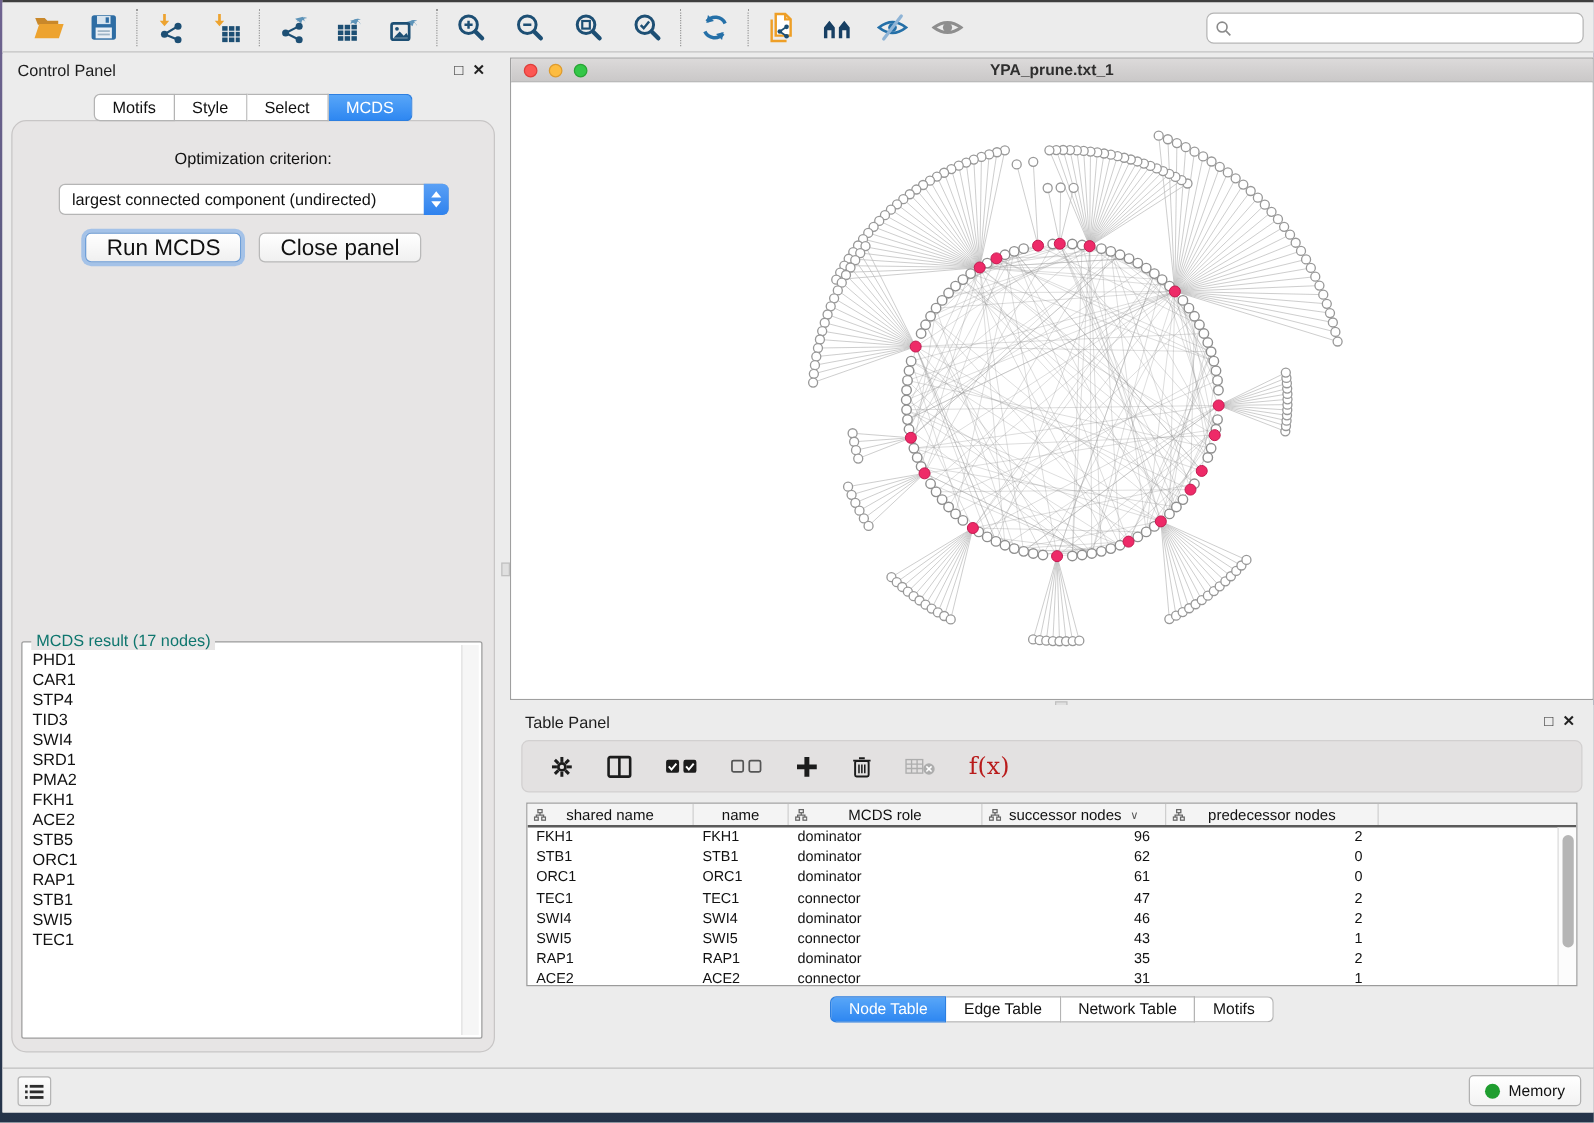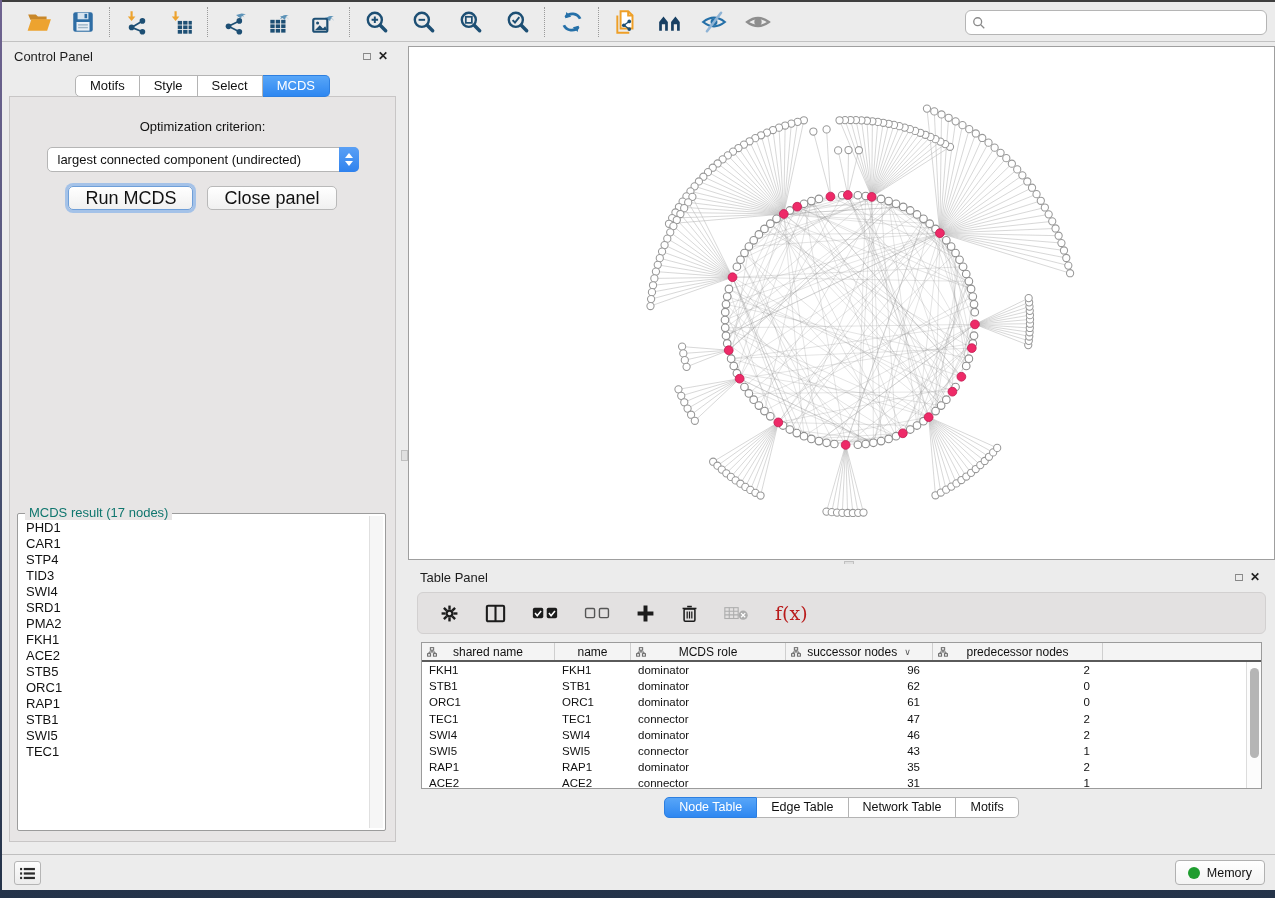--- a/index.html
+++ b/index.html
@@ -22,21 +22,21 @@
   
   #control-panel { position:absolute; left:0; top:41px; width:401px; bottom:36px; background:#ececec; }
   .panel-titlebar { height:26px; display:flex; align-items:center; padding:4px 12px; font-size:13px; color:#1d1d1d; }
   .panel-titlebar .spacer { flex:1; }
   .win-btn { width:16px; text-align:center; font-size:12px; color:#222; cursor:pointer; font-weight:bold; }
   #cp-tabs { position:absolute; left:0; right:0; top:32px; display:flex; justify-content:center; z-index:3; }
   .seg-tab { height:22px; line-height:20px; padding:0 14px; font-size:13px; background:#fff; border:1px solid #b4b4b4; border-left:none; color:#111; cursor:pointer; }
   .seg-tab:first-child { border-left:1px solid #b4b4b4; border-radius:5px 0 0 5px; }
   .seg-tab:last-child { border-radius:0 5px 5px 0; }
   .seg-tab.sel { background:linear-gradient(#58a6f8,#2e87f1); color:#fff; border-color:#2d7fe0; }
-  #cp-card { position:absolute; left:7px; right:7px; top:53px; bottom:12px; background:#e7e5e5; border:1px solid #c8c6c6; border-radius:0; }
+  #cp-card { position:absolute; left:7px; right:7px; top:53px; bottom:12px; background:#e7e5e5; border:1px solid #c8c6c6; border-radius:12px; }
   #opt-label { text-align:center; margin-top:22px; font-size:13px; color:#111; }
   #opt-select { position:relative; margin:13px auto 0; width:312px; height:25px; background:#fff; border:1px solid #b5b5b5; border-radius:5px; font-size:13px; color:#111; line-height:23px; padding-left:10px; cursor:pointer; }
   #opt-stepper { position:absolute; right:-1px; top:-1px; width:20px; height:25px; background:linear-gradient(#5aa0f5,#2f82ee); border-radius:0 5px 5px 0; display:flex; flex-direction:column; align-items:center; justify-content:center; gap:3px; }
   .chev-up { width:0;height:0;border-left:4px solid transparent;border-right:4px solid transparent;border-bottom:5px solid #fff; }
   .chev-dn { width:0;height:0;border-left:4px solid transparent;border-right:4px solid transparent;border-top:5px solid #fff; }
   #cp-buttons { display:flex; justify-content:center; gap:14px; margin-top:14px; }
   .aq-btn { height:24px; padding:0 16px; font-size:18px; color:#111; background:linear-gradient(#ffffff,#f0f0f0); border:1px solid #b9b9b9; border-radius:5px; cursor:pointer; font-family:"Liberation Sans",sans-serif; }
   .aq-btn.focused { border-color:#6f9fd8; box-shadow:0 0 0 3px rgba(110,165,235,.55); }
   #mcds-group { position:absolute; left:7px; right:9px; top:416px; bottom:10px; border:1px solid #9c9c9c; border-radius:2px; background:#fff; }
   #mcds-legend { position:absolute; top:-9px; left:7px; background:#e7e5e5; padding:0 4px; font-size:13px; color:#0f766e; }
@@ -304,20 +304,26 @@
             <div>TEC1</div>
           </div>
         <div id="mcds-scroll"></div>
       </div>
     </div>
   </div>
 
   <div id="v-splitter-handle"></div>
 
   <div id="net-window">
+    <div id="net-titlebar">
+      <span class="tl" id="tl-close"></span>
+      <span class="tl" id="tl-min"></span>
+      <span class="tl" id="tl-max"></span>
+      <span>YPA_prune.txt_1</span>
+    </div>
     <div id="net-canvas">
       <svg id="net-svg" width="867" height="494">
           <line x1="374.76009197084943" y1="147.99398798044675" x2="409.91376410439307" y2="375.0728951410789" class="chord"></line>
           <line x1="374.76009197084943" y1="147.99398798044675" x2="349.8789215723235" y2="168.43161175891393" class="chord"></line>
           <line x1="374.76009197084943" y1="147.99398798044675" x2="327.89661844174753" y2="307.22241144563407" class="chord"></line>
           <line x1="374.76009197084943" y1="147.99398798044675" x2="433.15118505883584" y2="129.24665894646606" class="chord"></line>
           <line x1="374.76009197084943" y1="147.99398798044675" x2="335.4590093122481" y2="187.02165062762543" class="chord"></line>
           <line x1="374.76009197084943" y1="147.99398798044675" x2="507.97834937237457" y2="148.4590093122481" class="chord"></line>
           <line x1="374.76009197084943" y1="147.99398798044675" x2="394.98443091441527" y2="370.22206073603144" class="chord"></line>
           <line x1="374.76009197084943" y1="147.99398798044675" x2="487.0155690855848" y2="370.2220607360314" class="chord"></line>

